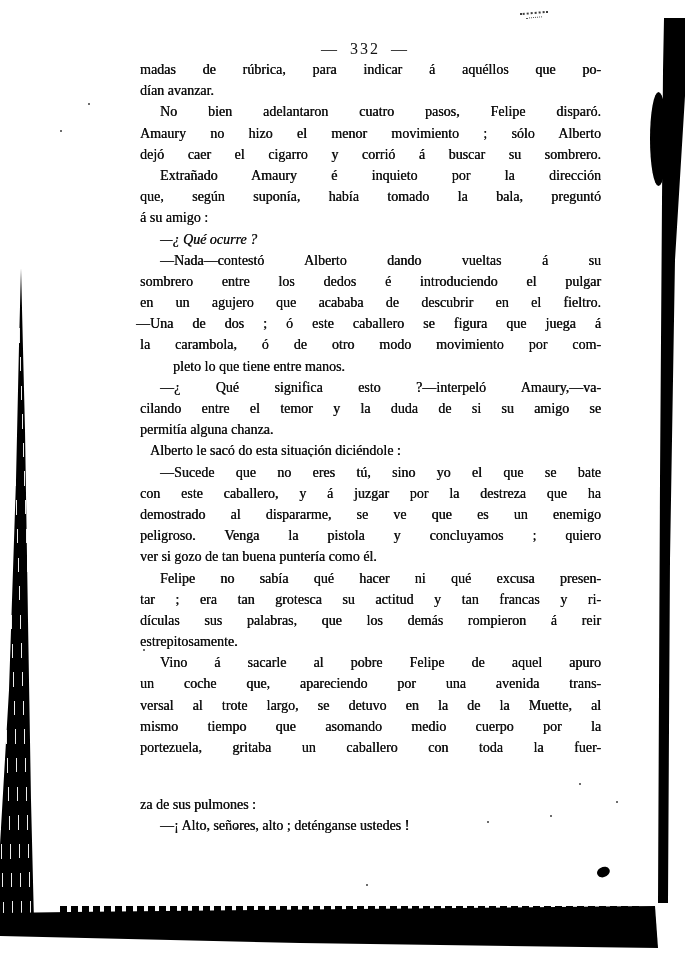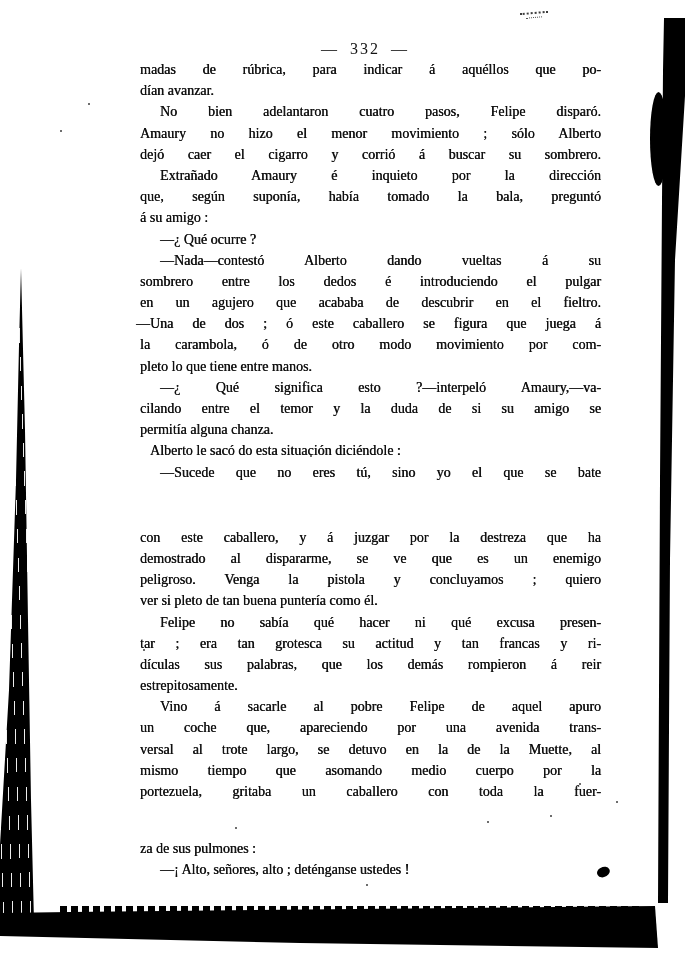--- a/index.html
+++ b/index.html
@@ -107,36 +107,36 @@
 
   <div class="text-block" style="color: rgb(16, 16, 16);">
       <div class="line just" style="text-indent: 0px;">madas de rúbrica, para indicar á aquéllos que po-</div>
       <div class="line" style="text-indent: 0px;">dían avanzar.</div>
       <div class="line just" style="text-indent: 20px;">No bien adelantaron cuatro pasos, Felipe disparó.</div>
       <div class="line just" style="text-indent: 0px;">Amaury no hizo el menor movimiento ; sólo Alberto</div>
       <div class="line just" style="text-indent: 0px;">dejó caer el cigarro y corrió á buscar su sombrero.</div>
       <div class="line just" style="text-indent: 20px;">Extrañado Amaury é inquieto por la dirección</div>
       <div class="line just" style="text-indent: 0px;">que, según suponía, había tomado la bala, preguntó</div>
       <div class="line" style="text-indent: 0px;">á su amigo :</div>
-      <div class="line" style="text-indent: 20px;">—¿ Qué ocurre ?</div>
+      <div class="line" style="text-indent: 20px; font-style: italic;">—¿ Qué ocurre ?</div>
       <div class="line just" style="text-indent: 20px;">—Nada—contestó Alberto dando vueltas á su</div>
       <div class="line just" style="text-indent: 0px;">sombrero entre los dedos é introduciendo el pulgar</div>
       <div class="line just" style="text-indent: 0px;">en un agujero que acababa de descubrir en el fieltro.</div>
       <div class="line just" style="text-indent: -4px;">—Una de dos ; ó este caballero se figura que juega á</div>
       <div class="line just" style="text-indent: 0px;">la carambola, ó de otro modo movimiento por com-</div>
-      <div class="line" style="text-indent: 0px;">pleto lo que tiene entre manos.</div>
+      <div class="line" style="text-indent: 0px; margin-left: 33px;">pleto lo que tiene entre manos.</div>
       <div class="line just" style="text-indent: 20px;">—¿ Qué significa esto ?—interpeló Amaury,—va-</div>
       <div class="line just" style="text-indent: 0px;">cilando entre el temor y la duda de si su amigo se</div>
       <div class="line" style="text-indent: 0px;">permitía alguna chanza.</div>
       <div class="line" style="text-indent: 10px;">Alberto le sacó do esta situación diciéndole :</div>
       <div class="line just" style="text-indent: 20px;">—Sucede que no eres tú, sino yo el que se bate</div>
-      <div class="line just" style="text-indent: 0px; margin-top: 44px;">con este caballero, y á juzgar por la destreza que ha</div>
+      <div class="line just" style="text-indent: 0px;">con este caballero, y á juzgar por la destreza que ha</div>
       <div class="line just" style="text-indent: 0px;">demostrado al dispararme, se ve que es un enemigo</div>
       <div class="line just" style="text-indent: 0px;">peligroso. Venga la pistola y concluyamos ; quiero</div>
-      <div class="line" style="text-indent: 0px;">ver si pleto de tan buena puntería como él.</div>
+      <div class="line" style="text-indent: 0px;">ver si gozo de tan buena puntería como él.</div>
       <div class="line just" style="text-indent: 20px;">Felipe no sabía qué hacer ni qué excusa presen-</div>
       <div class="line just" style="text-indent: 0px;">tar ; era tan grotesca su actitud y tan francas y ri-</div>
       <div class="line just" style="text-indent: 0px;">dículas sus palabras, que los demás rompieron á reir</div>
       <div class="line" style="text-indent: 0px;">estrepitosamente.</div>
       <div class="line just" style="text-indent: 20px;">Vino á sacarle al pobre Felipe de aquel apuro</div>
       <div class="line just" style="text-indent: 0px;">un coche que, apareciendo por una avenida trans-</div>
       <div class="line just" style="text-indent: 0px;">versal al trote largo, se detuvo en la de la Muette, al</div>
       <div class="line just" style="text-indent: 0px;">mismo tiempo que asomando medio cuerpo por la</div>
       <div class="line just" style="text-indent: 0px;">portezuela, gritaba un caballero con toda la fuer-</div>
       <div class="line" style="text-indent: 0px; margin-top: 36px;">za de sus pulmones :</div>

